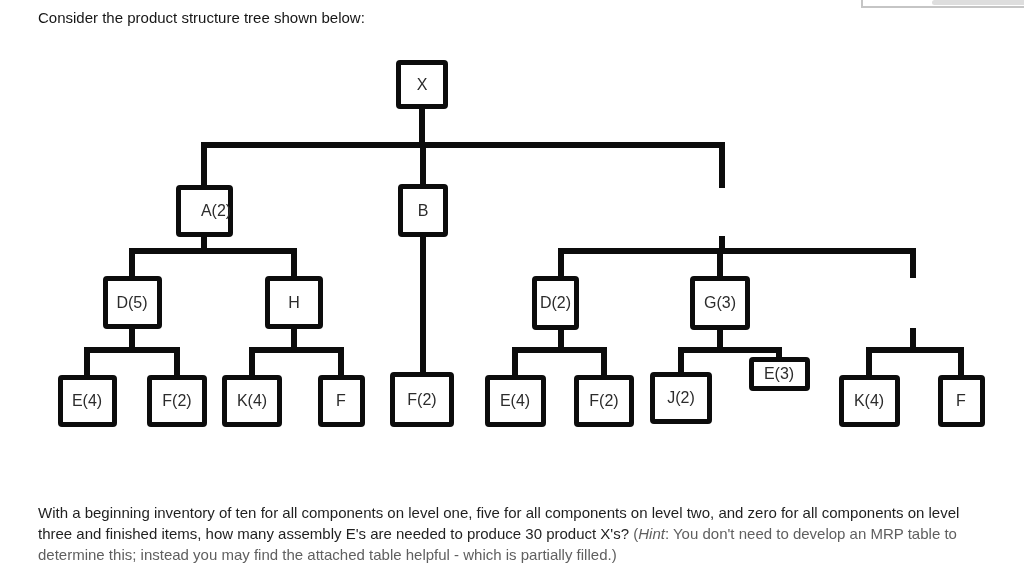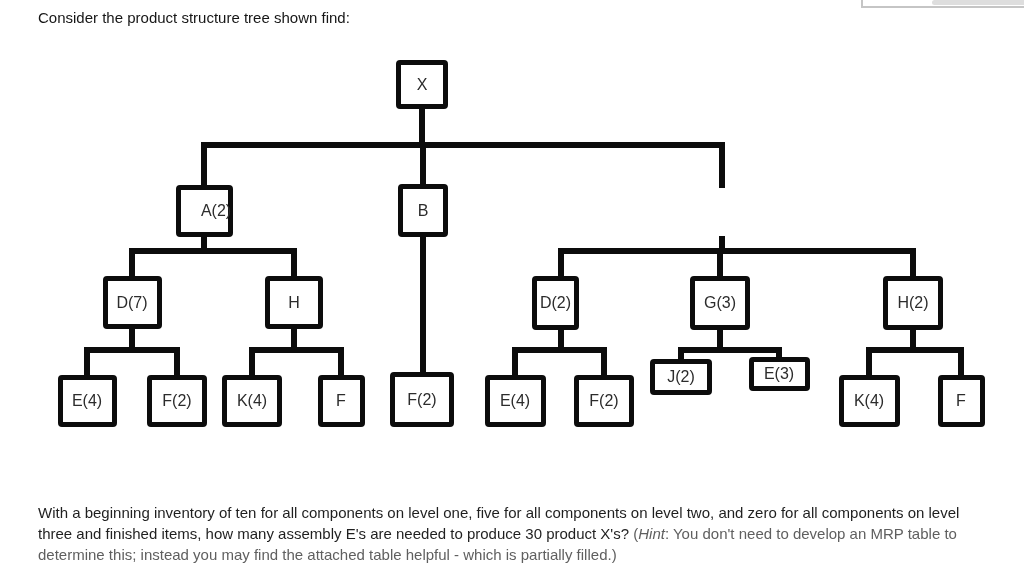--- a/index.html
+++ b/index.html
@@ -64,21 +64,21 @@
   .question .hint { color: #5f5f5f; }
   .question .hint-word { font-style: italic; }
 </style>
 </head>
 <body>
 
 <div class="fragment">
   <div class="fragment-bar"></div>
 </div>
 
-<div class="instruction">Consider the product structure tree shown find:</div>
+<div class="instruction">Consider the product structure tree shown below:</div>
 
 <div id="tree">
     <div class="cline" style="left: 419px; top: 107px; width: 6px; height: 41px; background: rgb(12, 12, 12);"></div>
     <div class="cline" style="left: 201px; top: 142px; width: 524px; height: 6px; background: rgb(12, 12, 12);"></div>
     <div class="cline" style="left: 201px; top: 142px; width: 6px; height: 45px; background: rgb(12, 12, 12);"></div>
     <div class="cline" style="left: 420px; top: 142px; width: 6px; height: 44px; background: rgb(12, 12, 12);"></div>
     <div class="cline" style="left: 719px; top: 142px; width: 6px; height: 46px; background: rgb(12, 12, 12);"></div>
     <div class="cline" style="left: 201px; top: 235px; width: 6px; height: 19px; background: rgb(12, 12, 12);"></div>
     <div class="cline" style="left: 129px; top: 248px; width: 168px; height: 6px; background: rgb(12, 12, 12);"></div>
     <div class="cline" style="left: 129px; top: 248px; width: 6px; height: 30px; background: rgb(12, 12, 12);"></div>
@@ -112,33 +112,30 @@
     <div class="node" style="left: 396px; top: 60px; width: 52px; height: 49px;">
       <span>X</span>
     </div>
     <div class="node" style="left: 175.5px; top: 185px; width: 57px; height: 52px; padding-left: 24px;">
       <span>A(2)</span>
     </div>
     <div class="node" style="left: 398px; top: 184px; width: 50px; height: 53px;">
       <span>B</span>
     </div>
     <div class="node" style="left: 102.5px; top: 276px; width: 59px; height: 53px;">
-      <span>D(7)</span>
+      <span>D(5)</span>
     </div>
     <div class="node" style="left: 265px; top: 276px; width: 58px; height: 53px;">
       <span>H</span>
     </div>
     <div class="node" style="left: 532px; top: 276px; width: 47px; height: 54px;">
       <span>D(2)</span>
     </div>
     <div class="node" style="left: 690px; top: 276px; width: 60px; height: 54px;">
       <span>G(3)</span>
-    </div>
-    <div class="node" style="left: 883px; top: 276px; width: 60px; height: 54px;">
-      <span>H(2)</span>
     </div>
     <div class="node" style="left: 57.5px; top: 375px; width: 59px; height: 52px;">
       <span>E(4)</span>
     </div>
     <div class="node" style="left: 147px; top: 375px; width: 60px; height: 52px;">
       <span>F(2)</span>
     </div>
     <div class="node" style="left: 222px; top: 375px; width: 60px; height: 52px;">
       <span>K(4)</span>
     </div>
@@ -147,21 +144,21 @@
     </div>
     <div class="node" style="left: 390px; top: 372px; width: 64px; height: 55px;">
       <span>F(2)</span>
     </div>
     <div class="node" style="left: 484.5px; top: 375px; width: 61px; height: 52px;">
       <span>E(4)</span>
     </div>
     <div class="node" style="left: 574px; top: 375px; width: 60px; height: 52px;">
       <span>F(2)</span>
     </div>
-    <div class="node" style="left: 650px; top: 359px; width: 62px; height: 36px; align-items: center;">
+    <div class="node" style="left: 650px; top: 372px; width: 62px; height: 52px; align-items: center;">
       <span>J(2)</span>
     </div>
     <div class="node" style="left: 748.5px; top: 357px; width: 61px; height: 34px;">
       <span>E(3)</span>
     </div>
     <div class="node" style="left: 838.5px; top: 375px; width: 61px; height: 52px;">
       <span>K(4)</span>
     </div>
     <div class="node" style="left: 937.5px; top: 375px; width: 47px; height: 52px;">
       <span>F</span>

